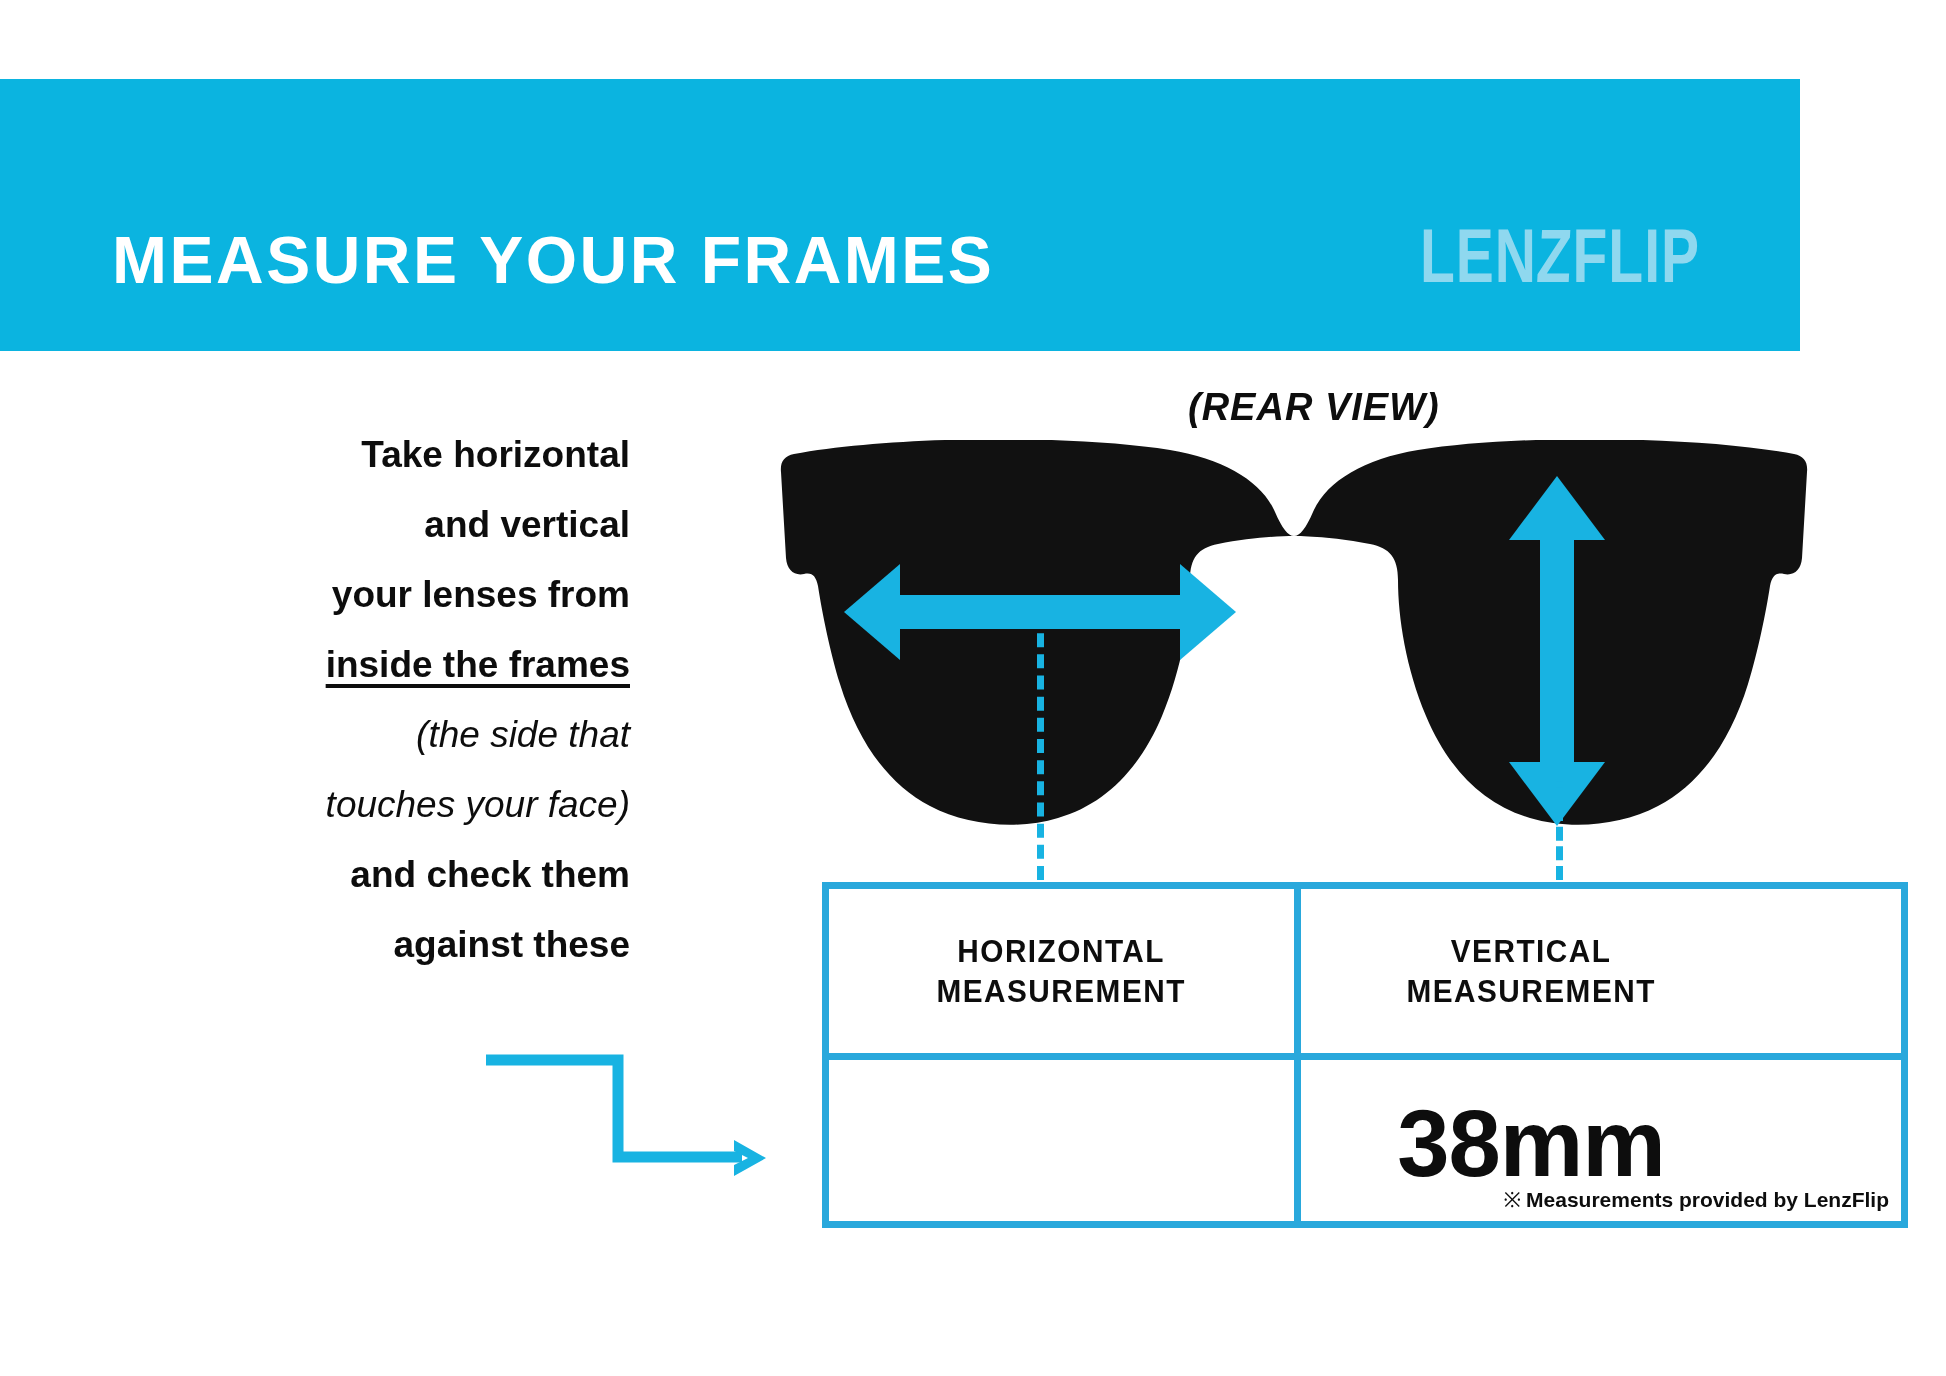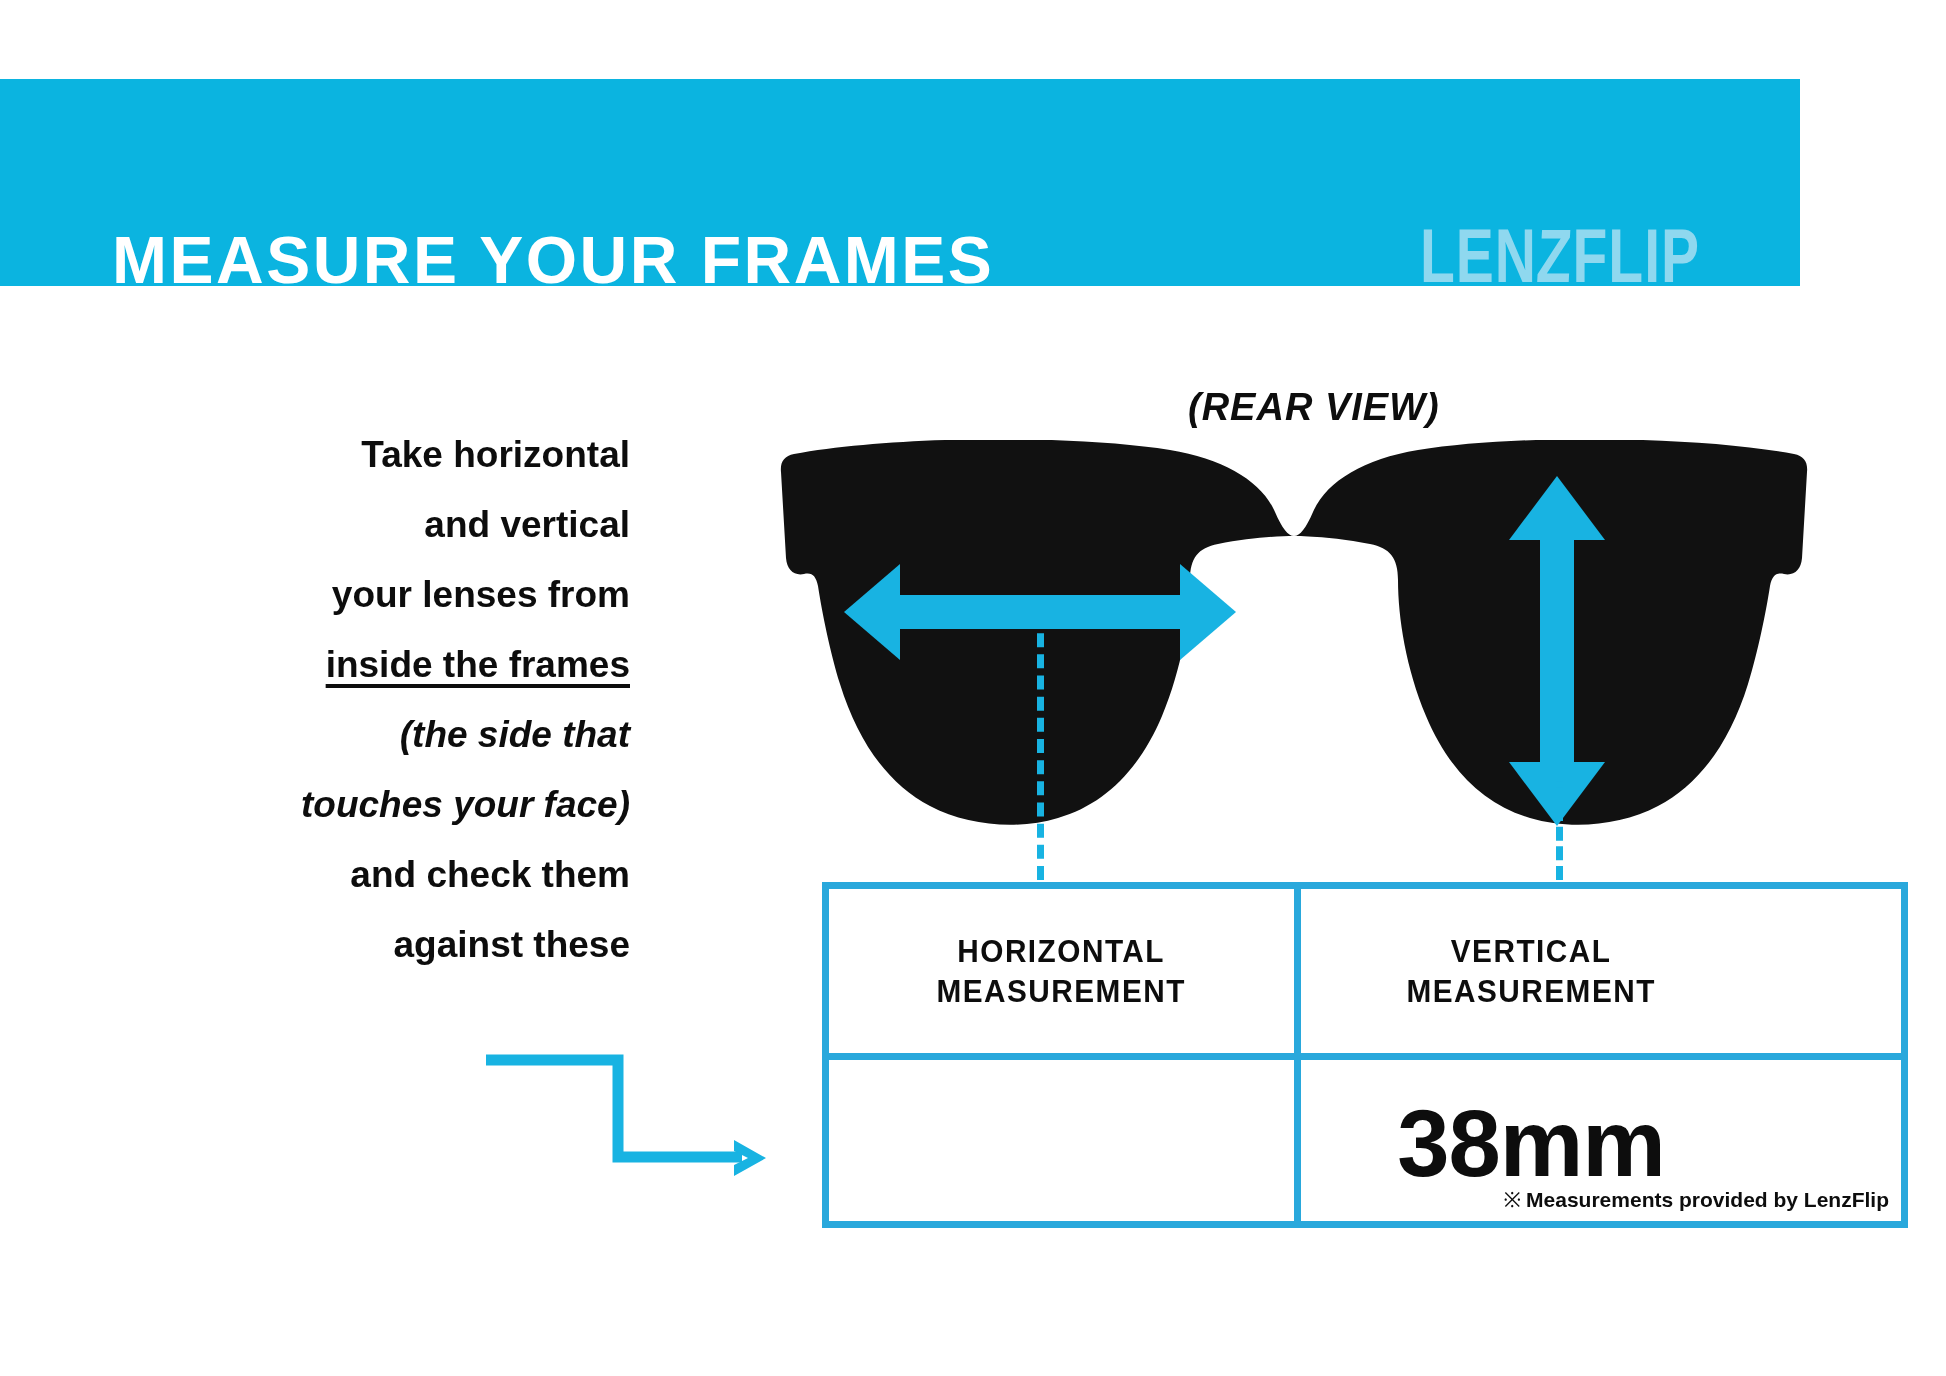--- a/index.html
+++ b/index.html
@@ -7,21 +7,21 @@
   html, body {
     width:1946px; height:1376px;
     background:#ffffff;
     font-family:"Liberation Sans", sans-serif;
     overflow:hidden;
   }
   #root { position:relative; width:1946px; height:1376px; background:#ffffff; }
 
   
   .header-bar{
-    position:absolute; left:0; top:79px; width:1800px; height:207px;
+    position:absolute; left:0; top:79px; width:1800px; height:272px;
     background:#0bb4e0;
   }
   .header-title{
     position:absolute; left:112px; top:148px;
     font-size:66px; font-weight:700; letter-spacing:2.5px;
     color:#ffffff; line-height:1;
     font-family:"Liberation Sans", sans-serif;
   }
   .brand-logo{
     position:absolute; left:1420px; top:140px;
@@ -33,21 +33,21 @@
   .brand-logo .z-glyph{ display:inline-block; transform:skewX(-4deg); }
 
   
   .left-copy{
     position:absolute; left:160px; top:420px; width:470px;
     text-align:right; color:#0d0d0d;
     font-size:37px; line-height:70px; font-weight:700;
     font-family:"Liberation Sans", sans-serif;
   }
   .left-copy .ln{ display:block; white-space:nowrap; }
-  .left-copy .ital{ font-weight:700; font-style:italic; }
+  .left-copy .ital{ font-weight:400; font-style:italic; }
   .left-copy .uline{ text-decoration:underline; text-underline-offset:7px; text-decoration-thickness:4px; }
 
   
   .connector{ position:absolute; left:470px; top:1040px; width:330px; height:160px; }
 
   
   .rear-view-label{
     position:absolute; left:1168px; top:388px;
     font-size:38px; font-style:italic; font-weight:700;
     letter-spacing:1px; color:#0d0d0d; line-height:1;

